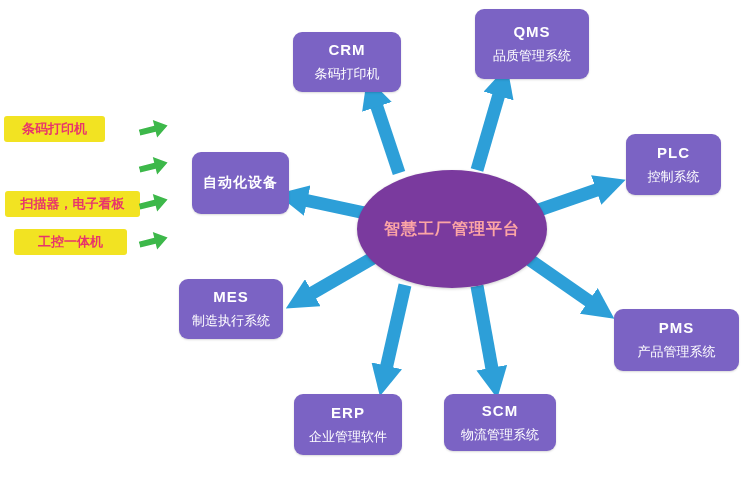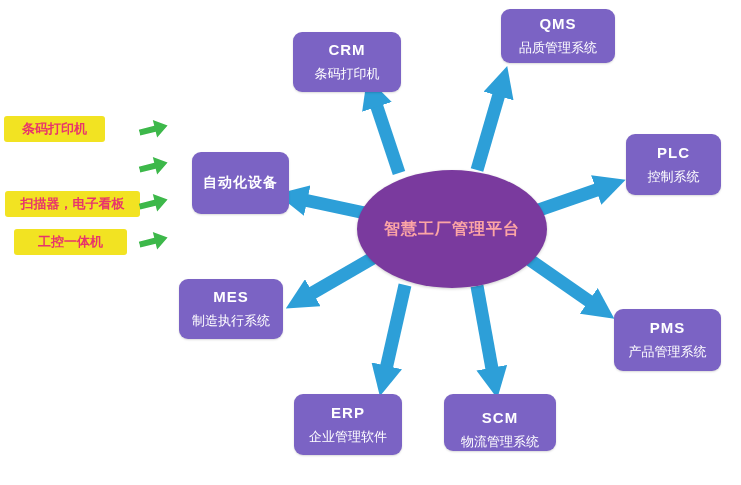--- a/index.html
+++ b/index.html
@@ -81,36 +81,36 @@
 
   <div class="center-ellipse">
     <span>智慧工厂管理平台</span>
   </div>
 
   <div class="node" style="left:293px; top:32px;  width:108px; height:60px;">
     <div class="node-title">CRM</div>
     <div class="node-sub">条码打印机</div>
   </div>
 
-  <div class="node" style="left:501px; top:9px;   width:114px; height:54px;">
+  <div class="node" style="left:475px; top:9px;   width:114px; height:70px;">
     <div class="node-title">QMS</div>
     <div class="node-sub">品质管理系统</div>
   </div>
 
   <div class="node" style="left:626px; top:134px; width:95px;  height:61px;text-align:center;">
     <div class="node-title">PLC</div>
     <div class="node-sub">控制系统</div>
   </div>
 
-  <div class="node" style="left:614px; top:309px; width:107px; height:62px;">
+  <div class="node" style="left:614px; top:309px; width:125px; height:62px;">
     <div class="node-title">PMS</div>
     <div class="node-sub">产品管理系统</div>
   </div>
 
-  <div class="node" style="left:444px; top:394px; width:112px; height:57px;justify-content:flex-end;">
+  <div class="node" style="left:444px; top:394px; width:112px; height:57px;">
     <div class="node-title">SCM</div>
     <div class="node-sub">物流管理系统</div>
   </div>
 
   <div class="node" style="left:179px; top:279px; width:104px; height:60px;">
     <div class="node-title">MES</div>
     <div class="node-sub">制造执行系统</div>
   </div>
 
   <div class="node" style="left:294px; top:394px; width:108px; height:61px;">

